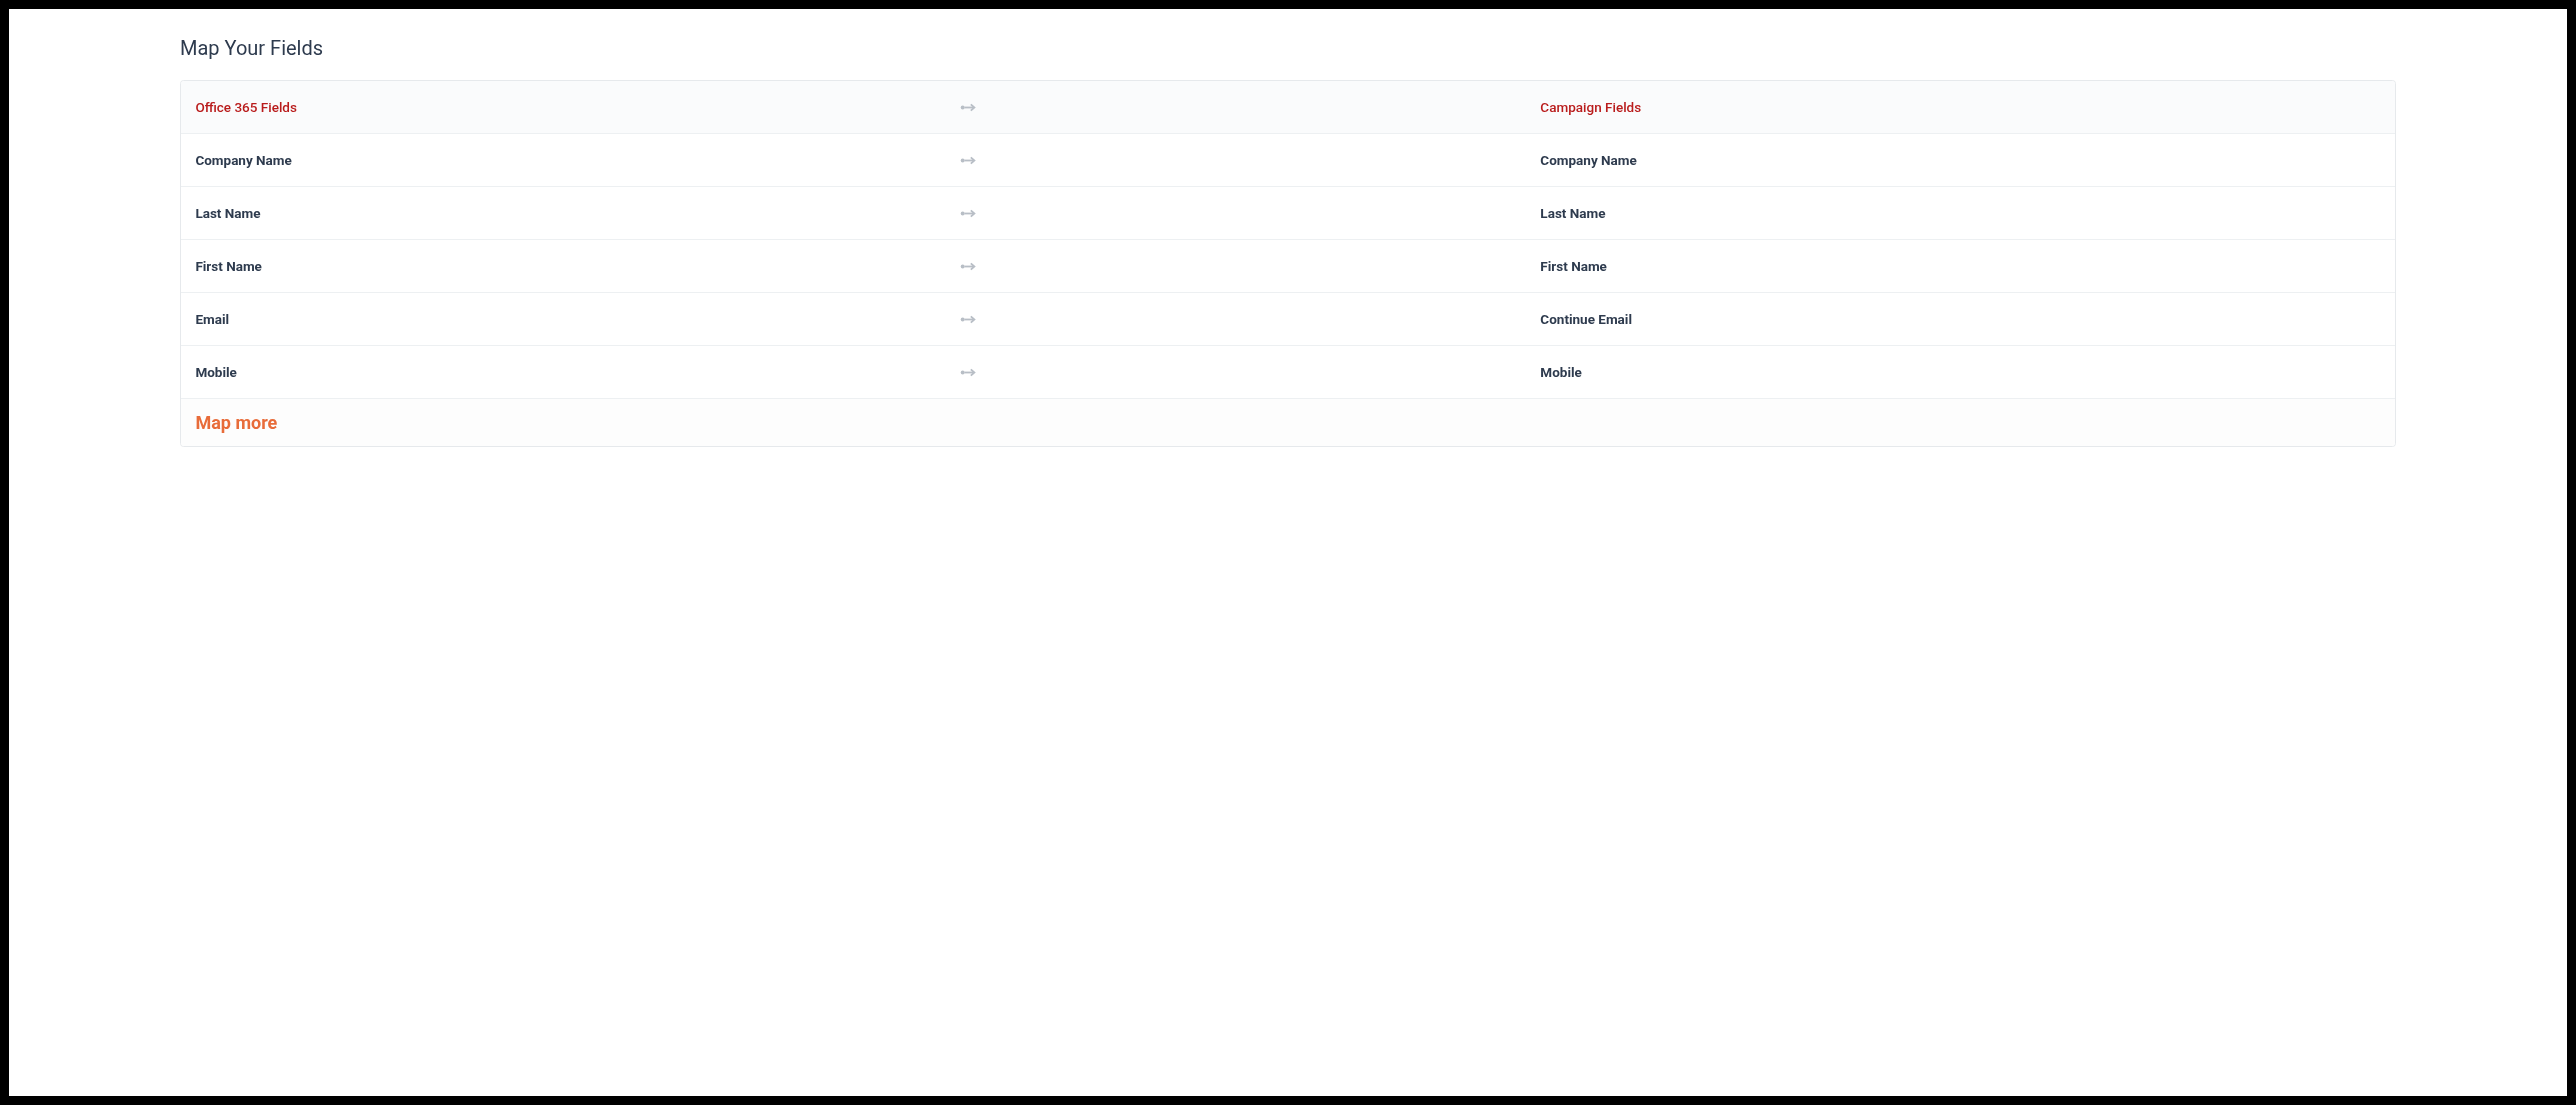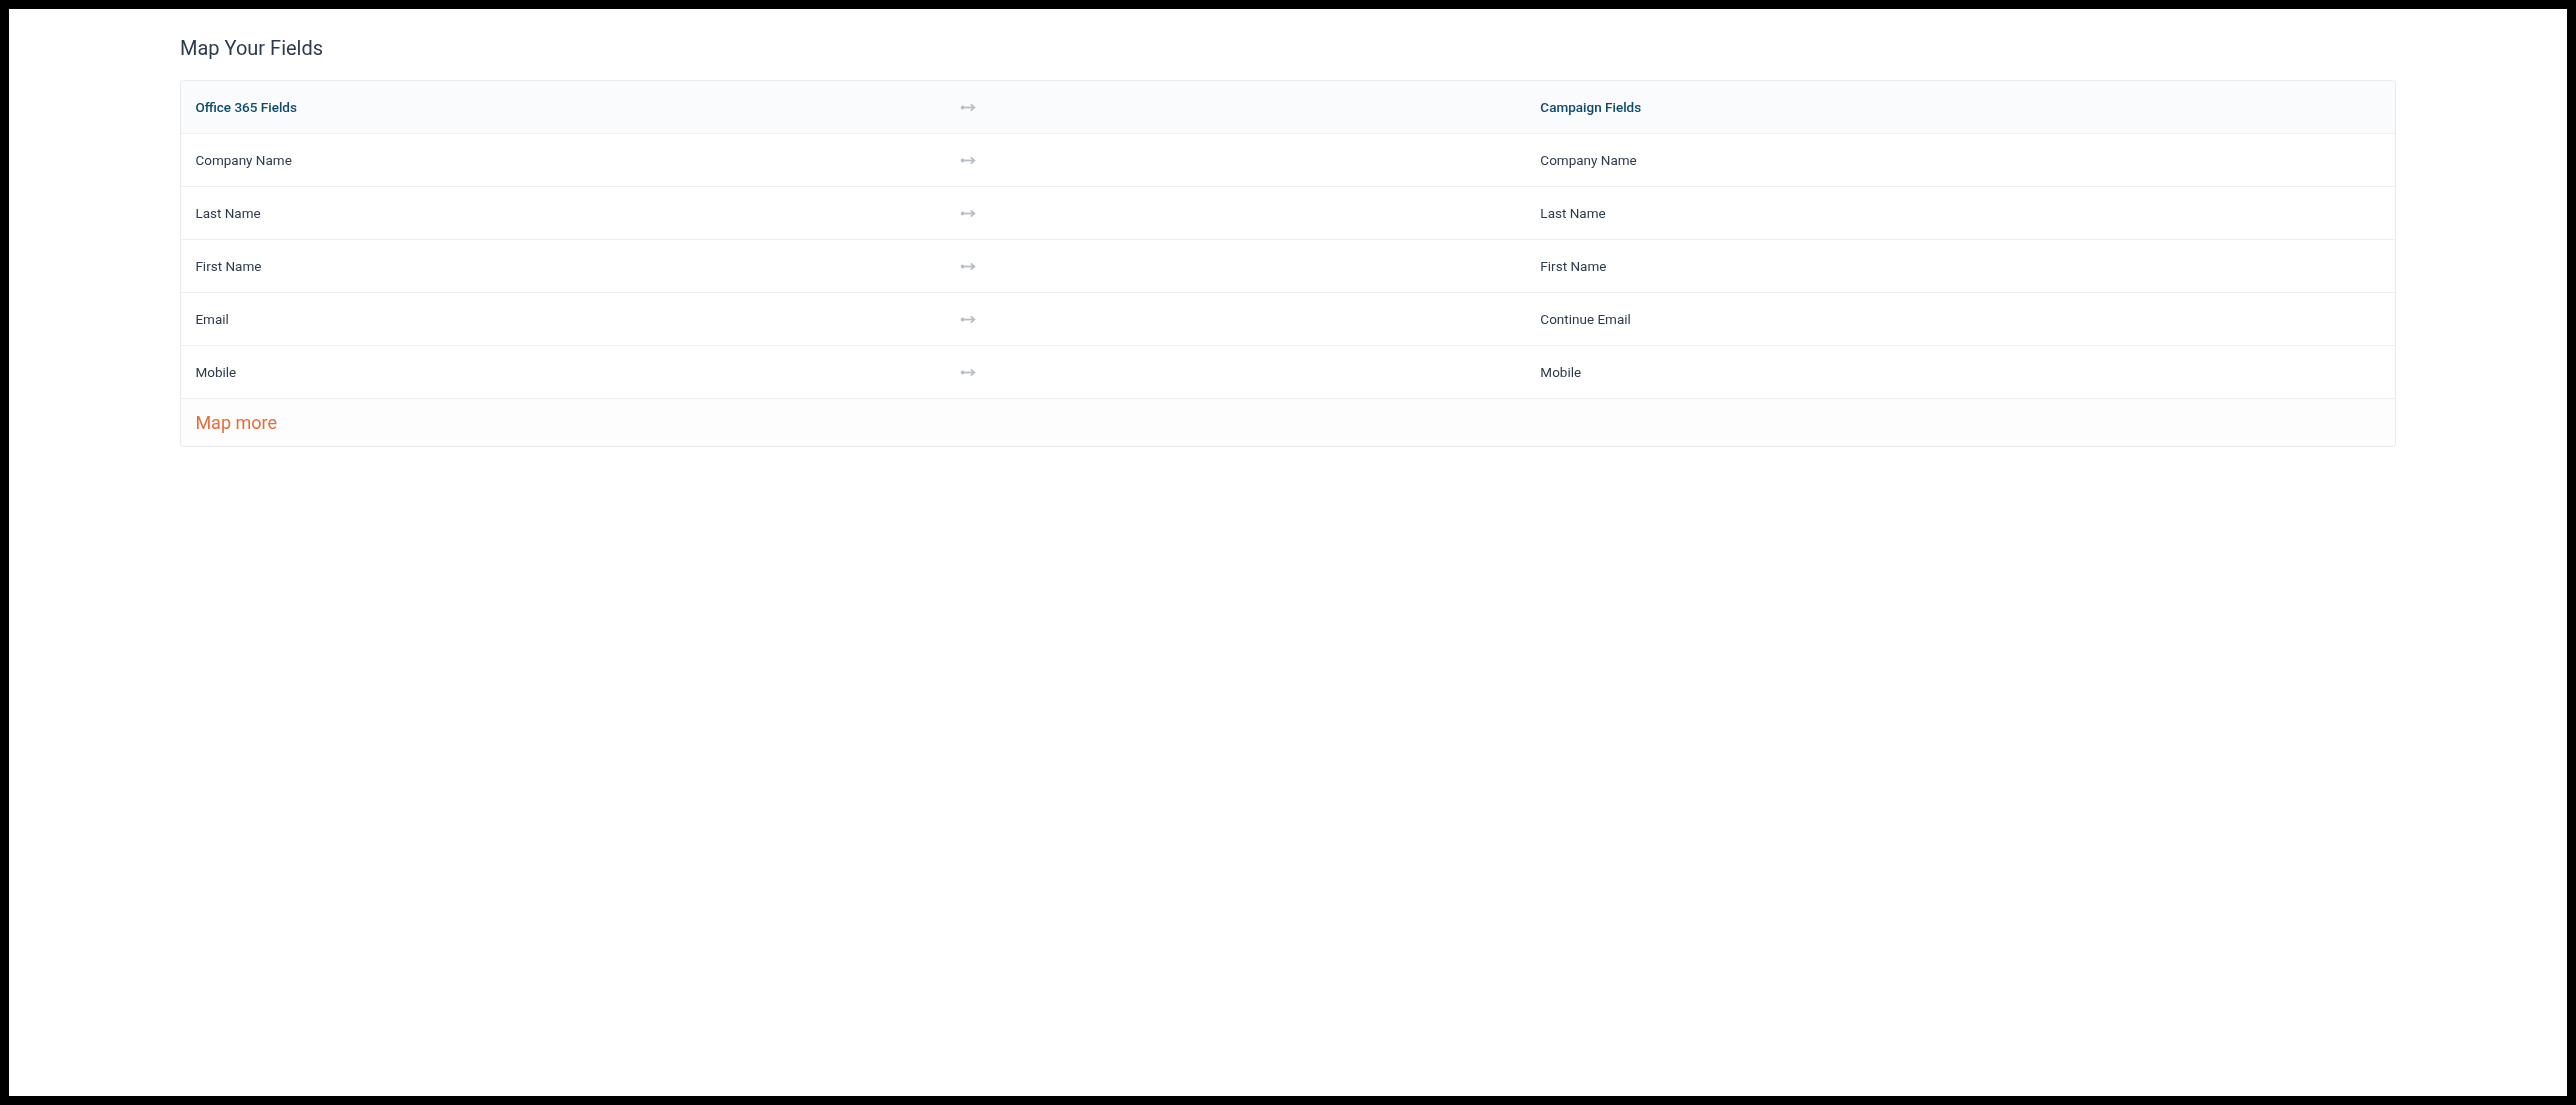--- a/index.html
+++ b/index.html
@@ -34,25 +34,26 @@
     background: #fff;
   }
   .map-row {
     display: flex;
     align-items: center;
     border-bottom: 0.9px solid #edf0f2;
     padding: 0 14.4px;
     height: 53px;
     font-size: 13.5px;
     color: #2e3b4e;
+    font-weight: bold;
   }
   .map-row.header {
     background: #fafbfc;
     font-weight: 500;
-    color: #0c4a6e;
+    color: #b91c1c;
     border-top-left-radius: 3.6px;
     border-top-right-radius: 3.6px;
   }
   .map-row.footer {
     background: #fdfdfd;
     border-bottom: none;
     border-bottom-left-radius: 3.6px;
     border-bottom-right-radius: 3.6px;
     height: 47px;
   }

